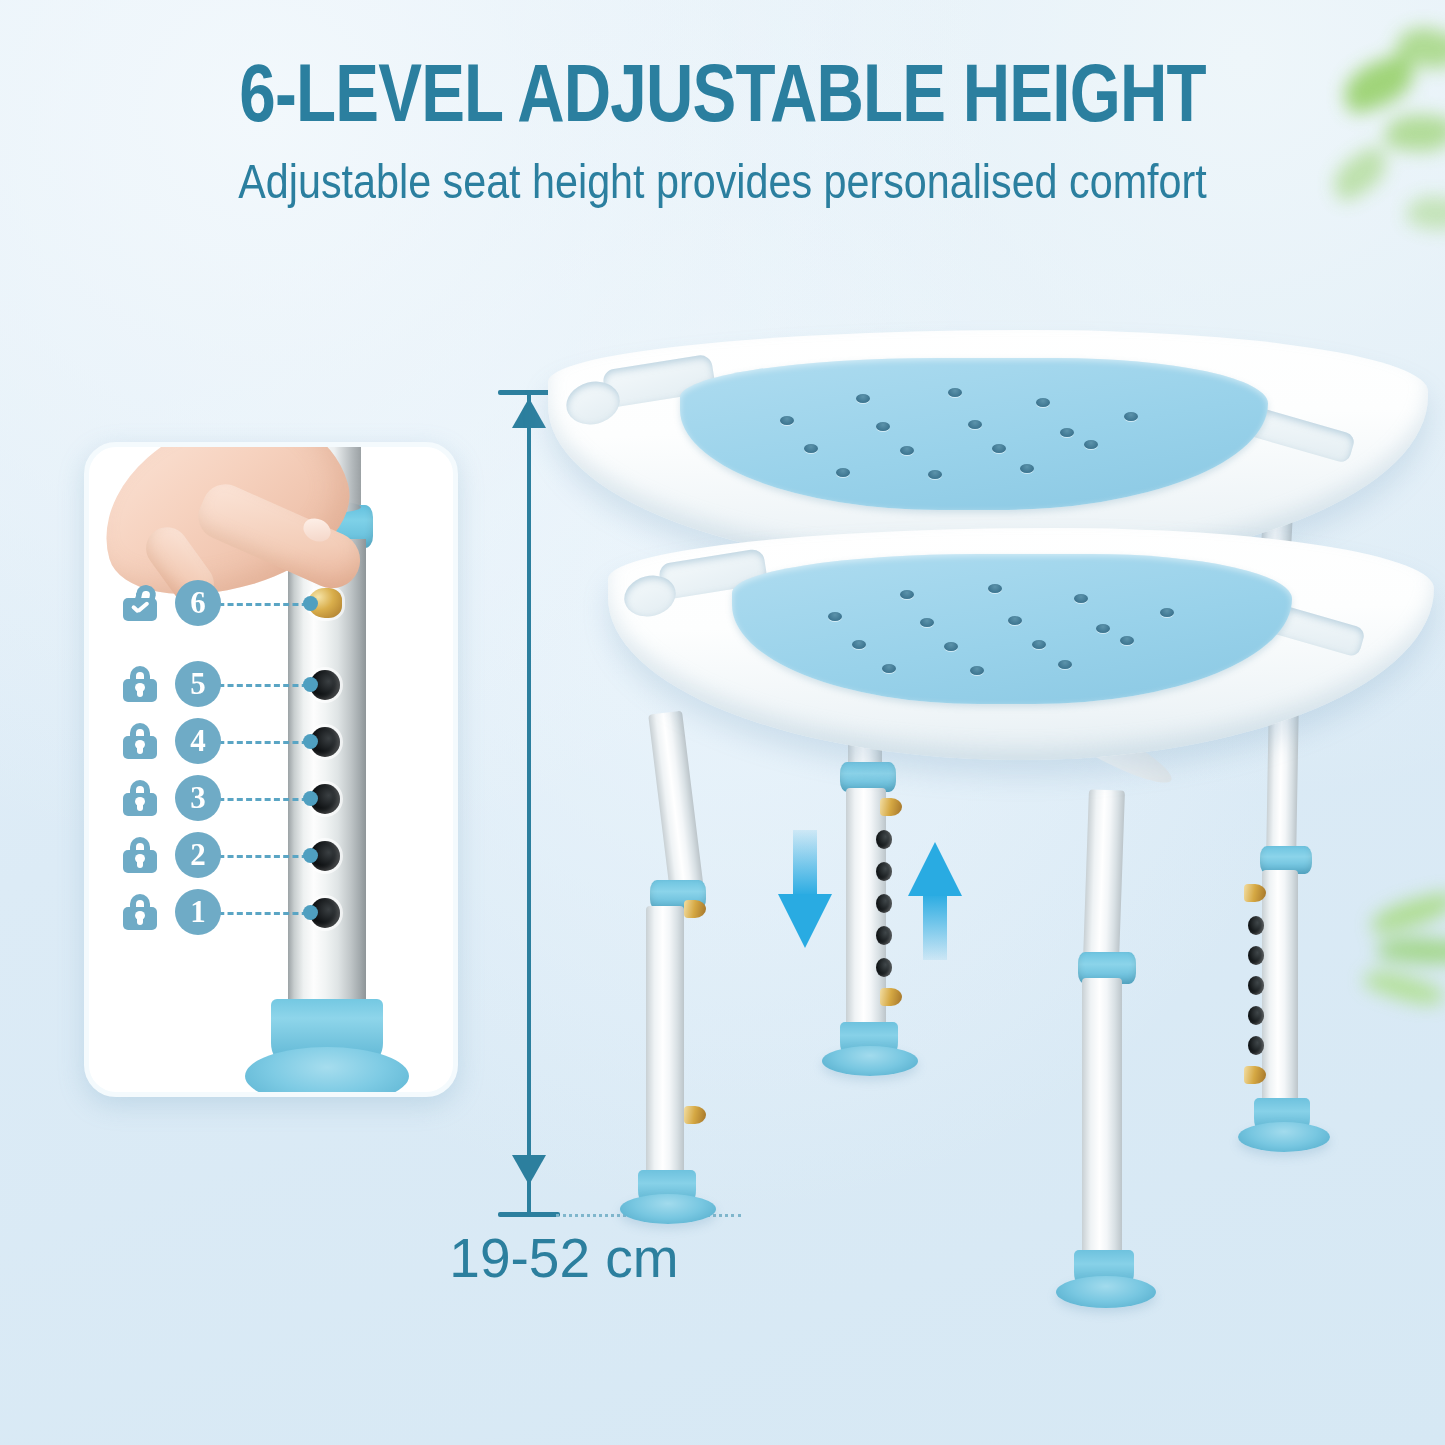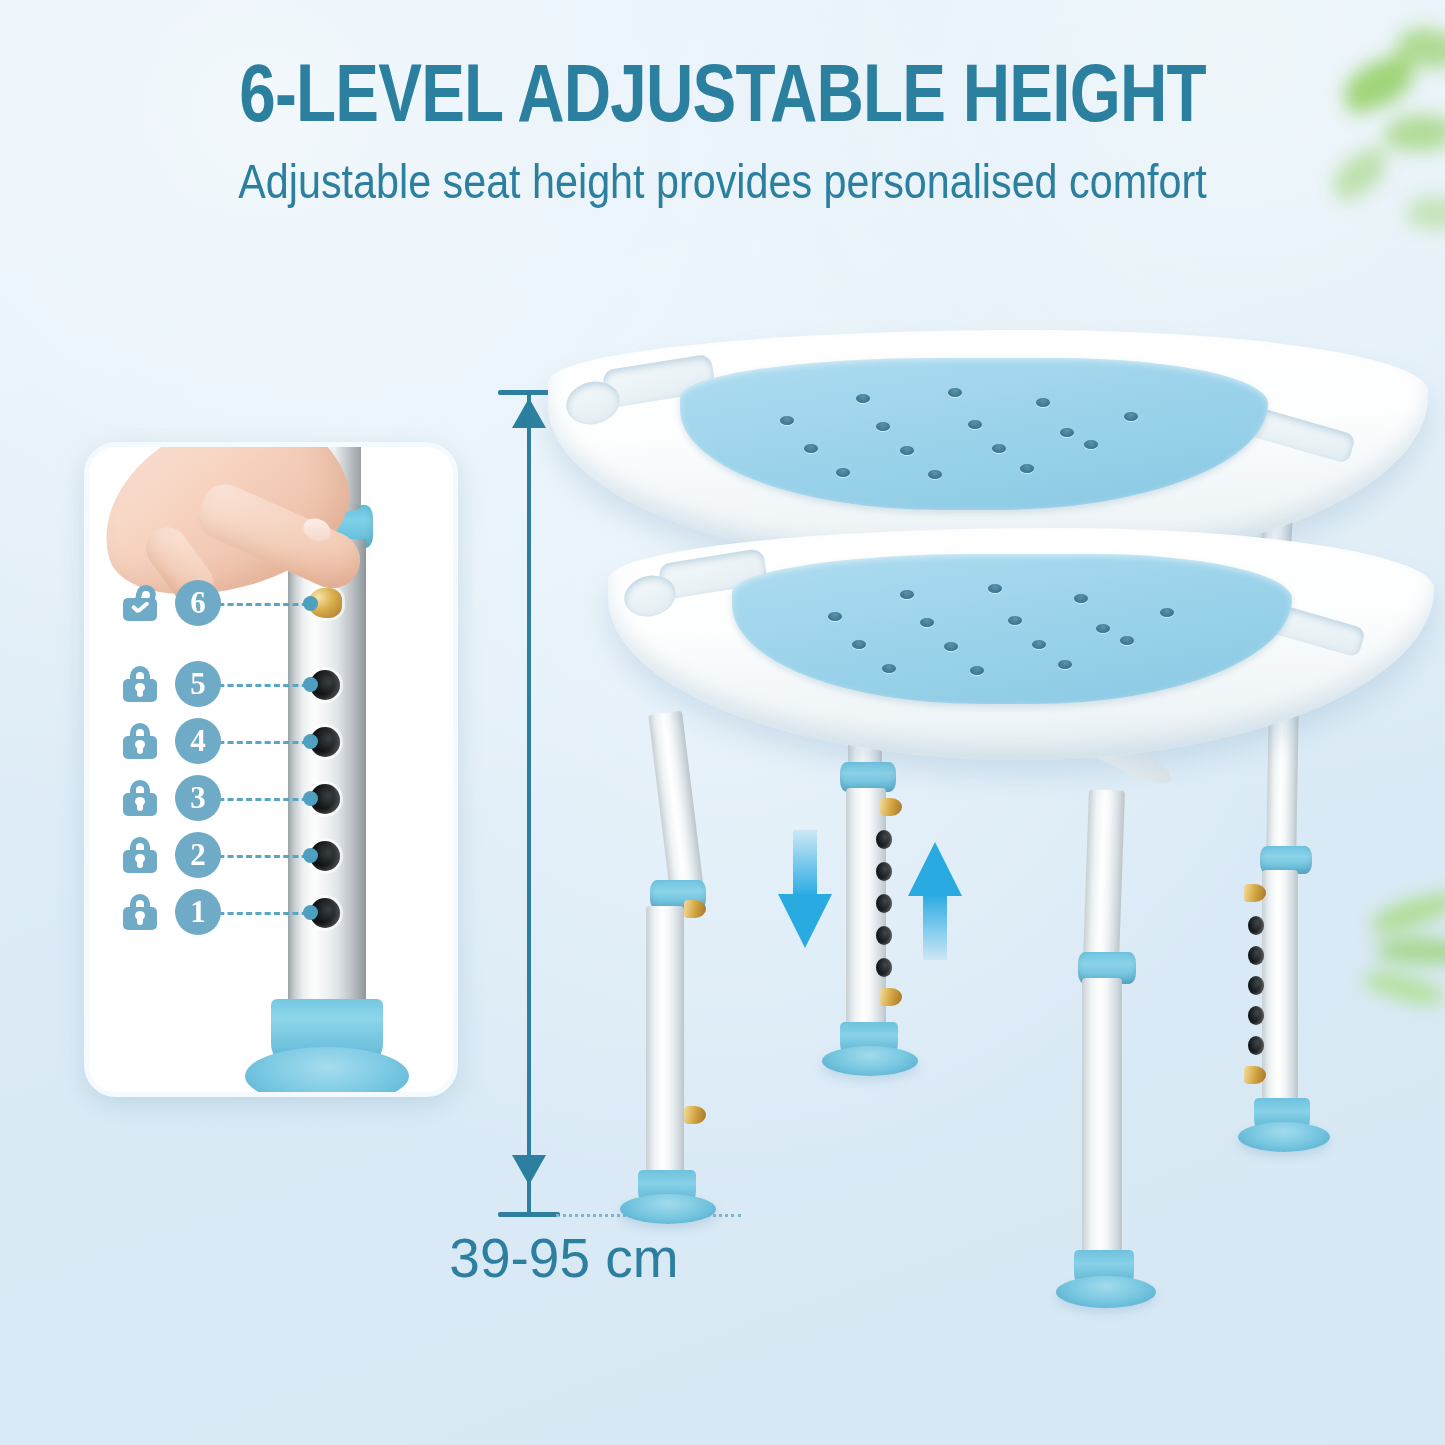--- a/index.html
+++ b/index.html
@@ -261,21 +261,21 @@
   <div class="subhead">Adjustable seat height provides personalised comfort</div>
 
   <div>
     <div class="dim-tick" style="left:498px;top:390px;"></div>
     <div class="dim-ext" style="left:556px;top:392px;width:112px;"></div>
     <div class="dimline"></div>
     <div class="arrow-up" style="left:512px;top:398px;border-bottom:30px solid #2c7f9e;"></div>
     <div class="arrow-dn" style="left:512px;top:1155px;border-top:30px solid #2c7f9e;"></div>
     <div class="dim-tick" style="left:498px;top:1212px;"></div>
     <div class="dim-ext" style="left:556px;top:1214px;width:185px;"></div>
-    <div class="dimlabel">39-95 cm</div>
+    <div class="dimlabel">19-52 cm</div>
   </div>
 
   <div>
 
     <div class="leg" style="left:1262px;top:455px;width:30px;height:150px;transform:rotate(3deg);"></div>
     <div class="brace" style="left:1020px;top:520px;width:210px;height:28px;transform:rotate(18deg);"></div>
 
     <div class="seat" style="left:548px;top:330px;width:880px;height:240px;">
 
       <div class="seat-plate" style="border-radius:56% 46% 50% 50%/22% 26% 74% 70%;"></div>

